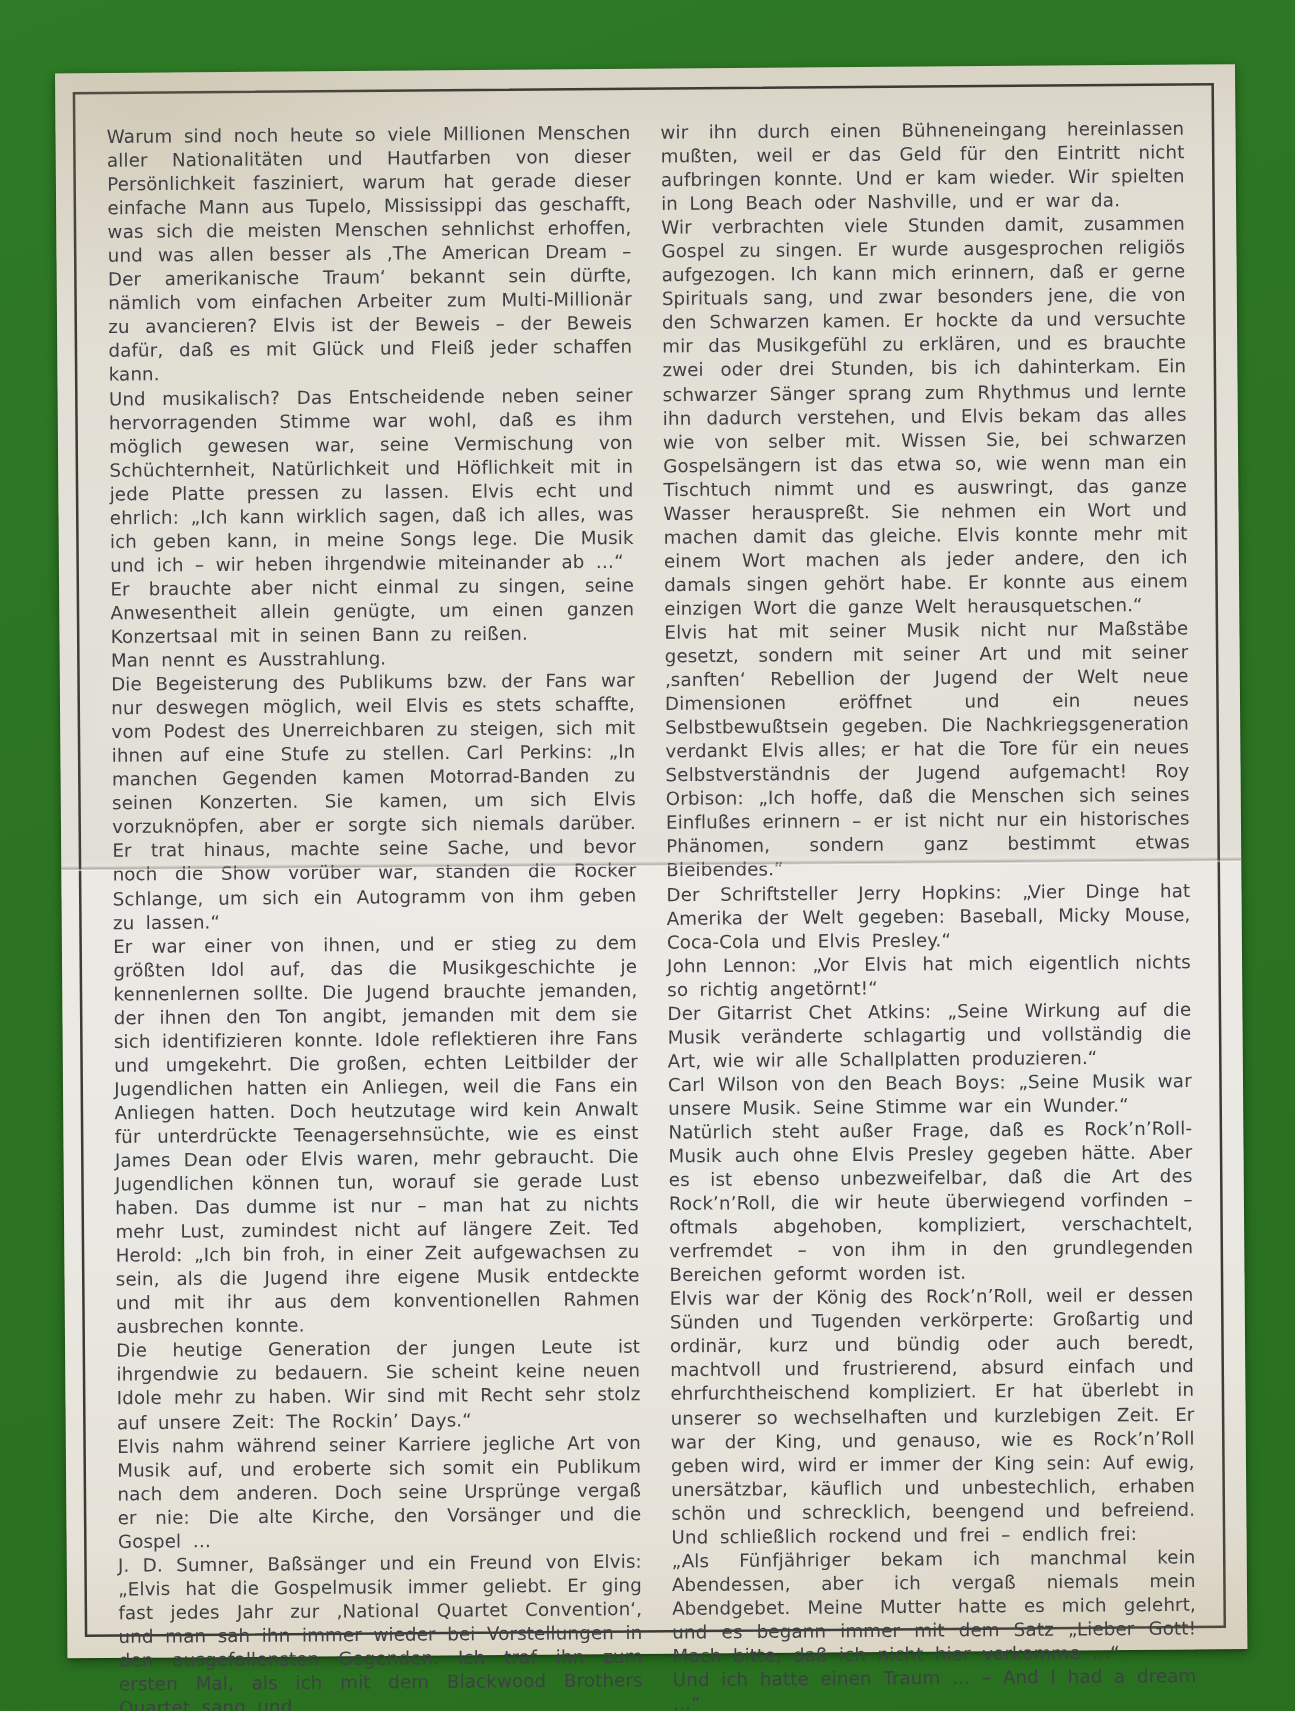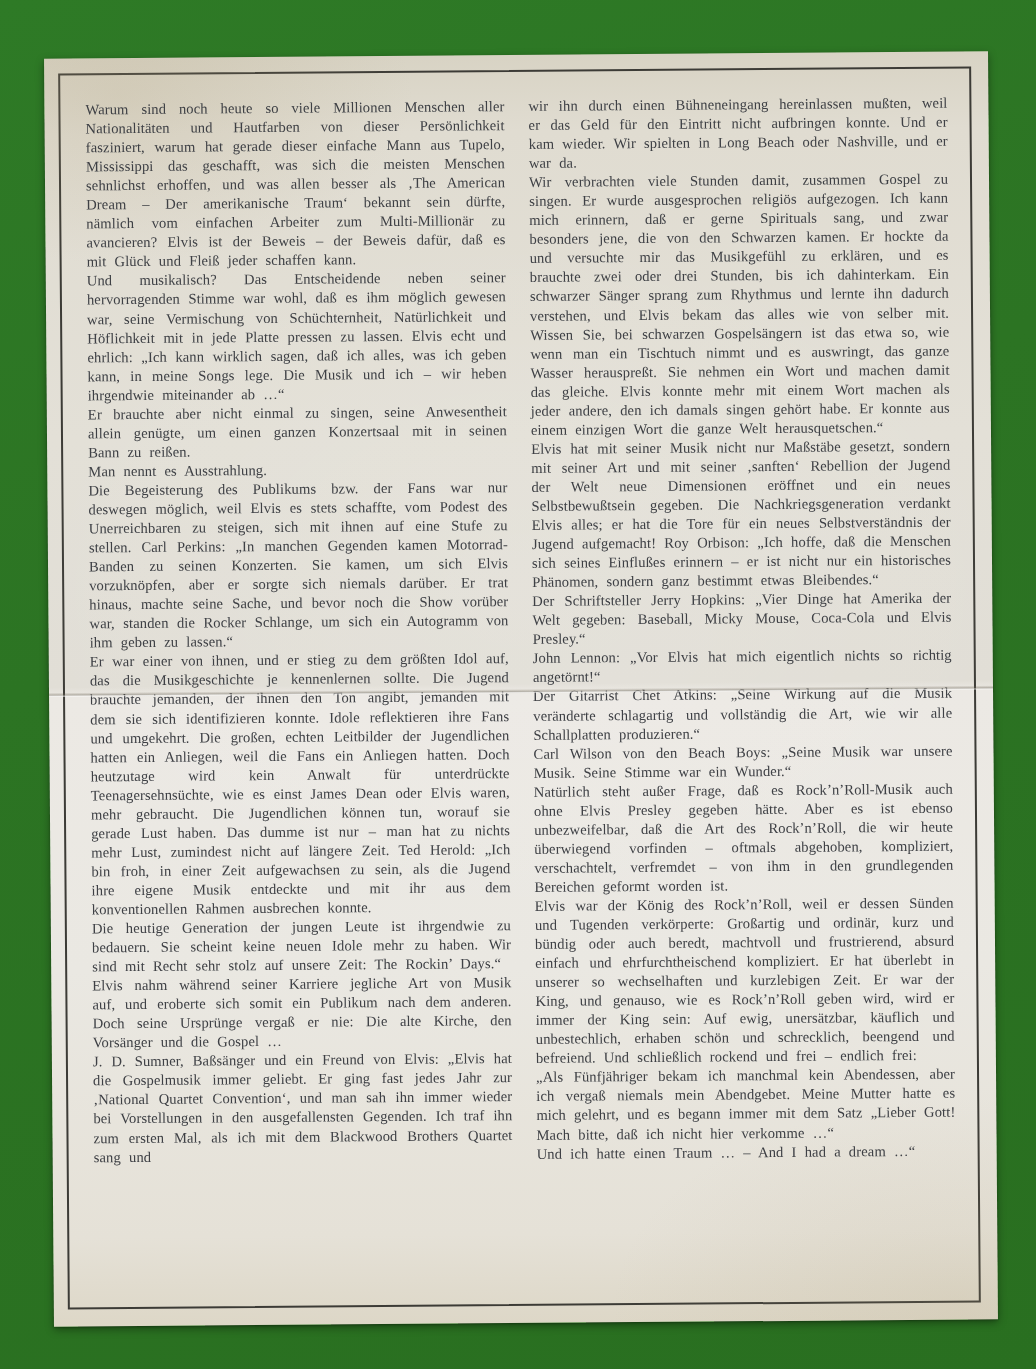--- a/index.html
+++ b/index.html
@@ -10,21 +10,20 @@
     overflow: hidden;
     background: #2c7423;
     font-family: "DejaVu Sans", "Liberation Sans", sans-serif;
   }
 
   .stage {
     position: relative;
     width: 1036px;
     height: 1369px;
     background: linear-gradient(160deg, #2e7a26 0%, #2c7423 40%, #296f20 100%);
-    font-family: Liberation Serif, serif;
   }
 
   .paper {
     position: absolute;
     left: 49px;
     top: 55px;
     width: 944px;
     height: 1268px;
     transform: rotate(-0.45deg);
     transform-origin: 50% 50%;

